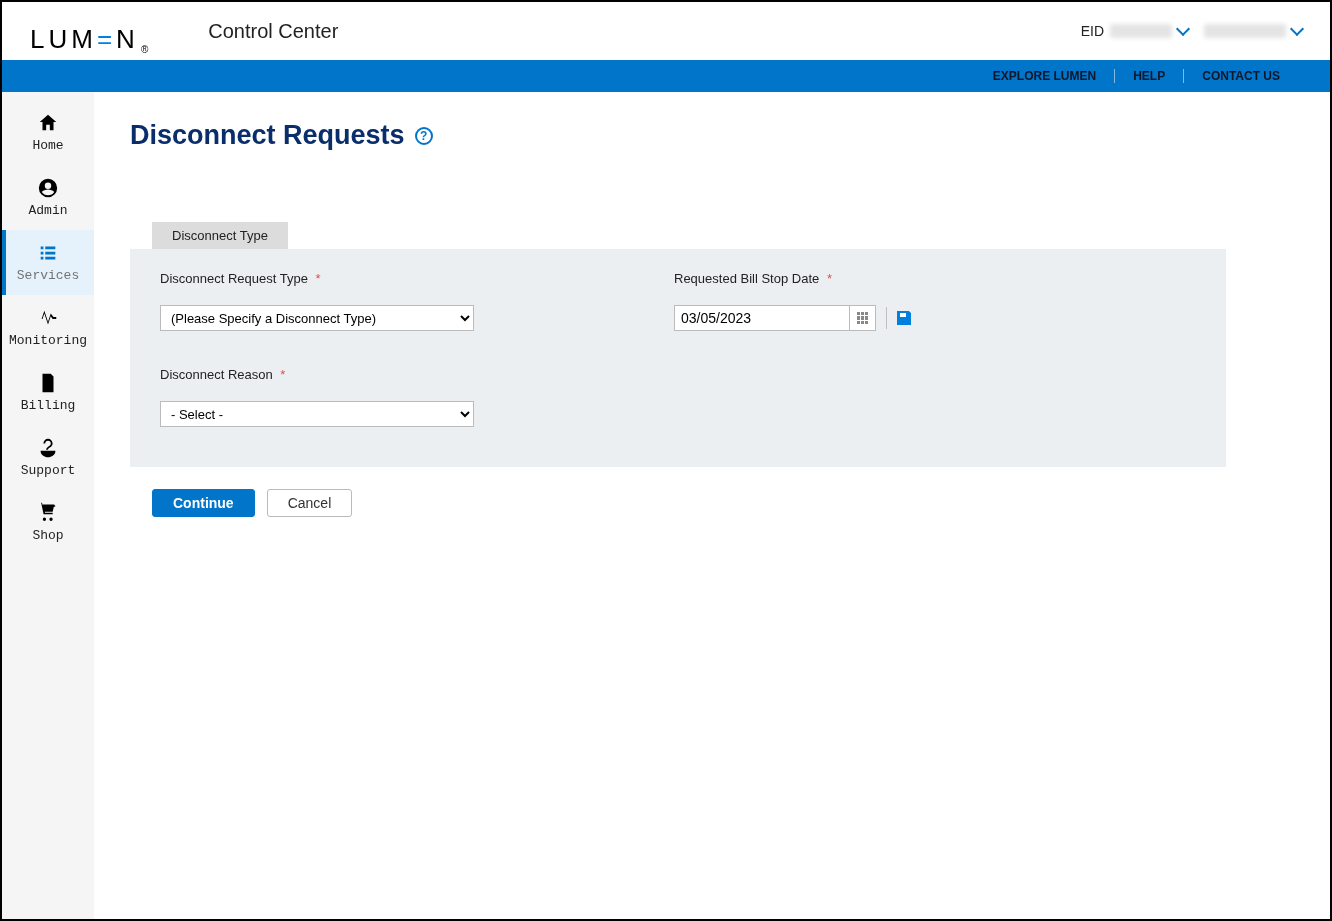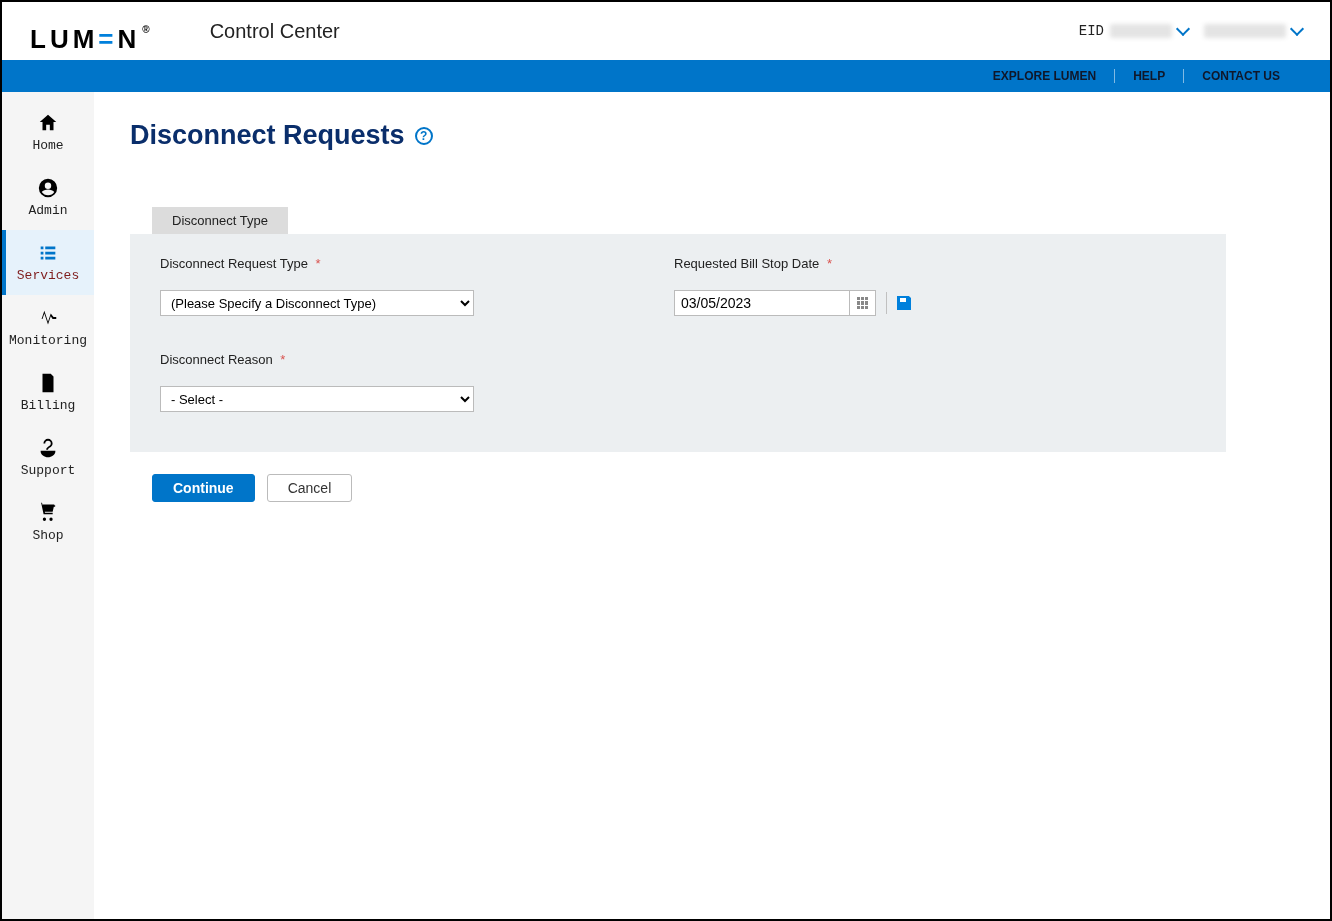--- a/index.html
+++ b/index.html
@@ -16,25 +16,25 @@
     .top-header {
       display: flex;
       align-items: center;
       height: 58px;
       padding: 0 28px;
       background: #fff;
     }
     .logo {
       font-family: Arial, sans-serif;
       font-size: 26px;
-      font-weight: 700;
+      font-weight: 400;
       letter-spacing: 4px;
       color: #000;
       display: inline-flex;
-      align-items: flex-start;
+      align-items: flex-end;
       margin-top: 16px;
     }
     .logo .blue-bar { color: #0080dc; }
     .logo-reg {
       font-size: 10px;
       vertical-align: top;
       letter-spacing: 0;
       margin-left: 2px;
     }
     .app-title {
@@ -43,21 +43,20 @@
       color: #222;
       margin-left: 60px;
     }
     .header-right {
       margin-left: auto;
       display: flex;
       align-items: center;
       gap: 16px;
       font-size: 14px;
       color: #222;
-      font-family: Liberation Mono, monospace;
     }
     .eid-group, .user-group {
       display: inline-flex;
       align-items: center;
       gap: 6px;
       cursor: pointer;
     }
     .blurred {
       display: inline-block;
       width: 62px;
@@ -114,21 +113,21 @@
       justify-content: center;
       gap: 4px;
       padding: 12px 0;
       color: #222;
       font-size: 13px;
       cursor: pointer;
       position: relative;
     }
     .nav-item.active {
       background: #e6f2fb;
-      color: #7f1d1d;
+      color: #737373;
     }
     .nav-item.active::before {
       content: "";
       position: absolute;
       left: 0; top: 0; bottom: 0;
       width: 4px;
       background: #0075c9;
     }
     .nav-icon svg { width: 22px; height: 22px; display: block; }
     .nav-item.active .nav-icon svg { fill: #0075c9; }
@@ -154,21 +153,21 @@
       color: #0075c9;
       font-size: 12px;
       font-weight: 700;
       display: inline-flex;
       align-items: center;
       justify-content: center;
       cursor: pointer;
     }
     
     .tab-row {
-      margin-top: 56px;
+      margin-top: 71px;
       padding-left: 22px;
     }
     .tab {
       display: inline-block;
       background: #dcdcdc;
       padding: 6px 20px;
       font-size: 13px;
       color: #222;
     }
     

